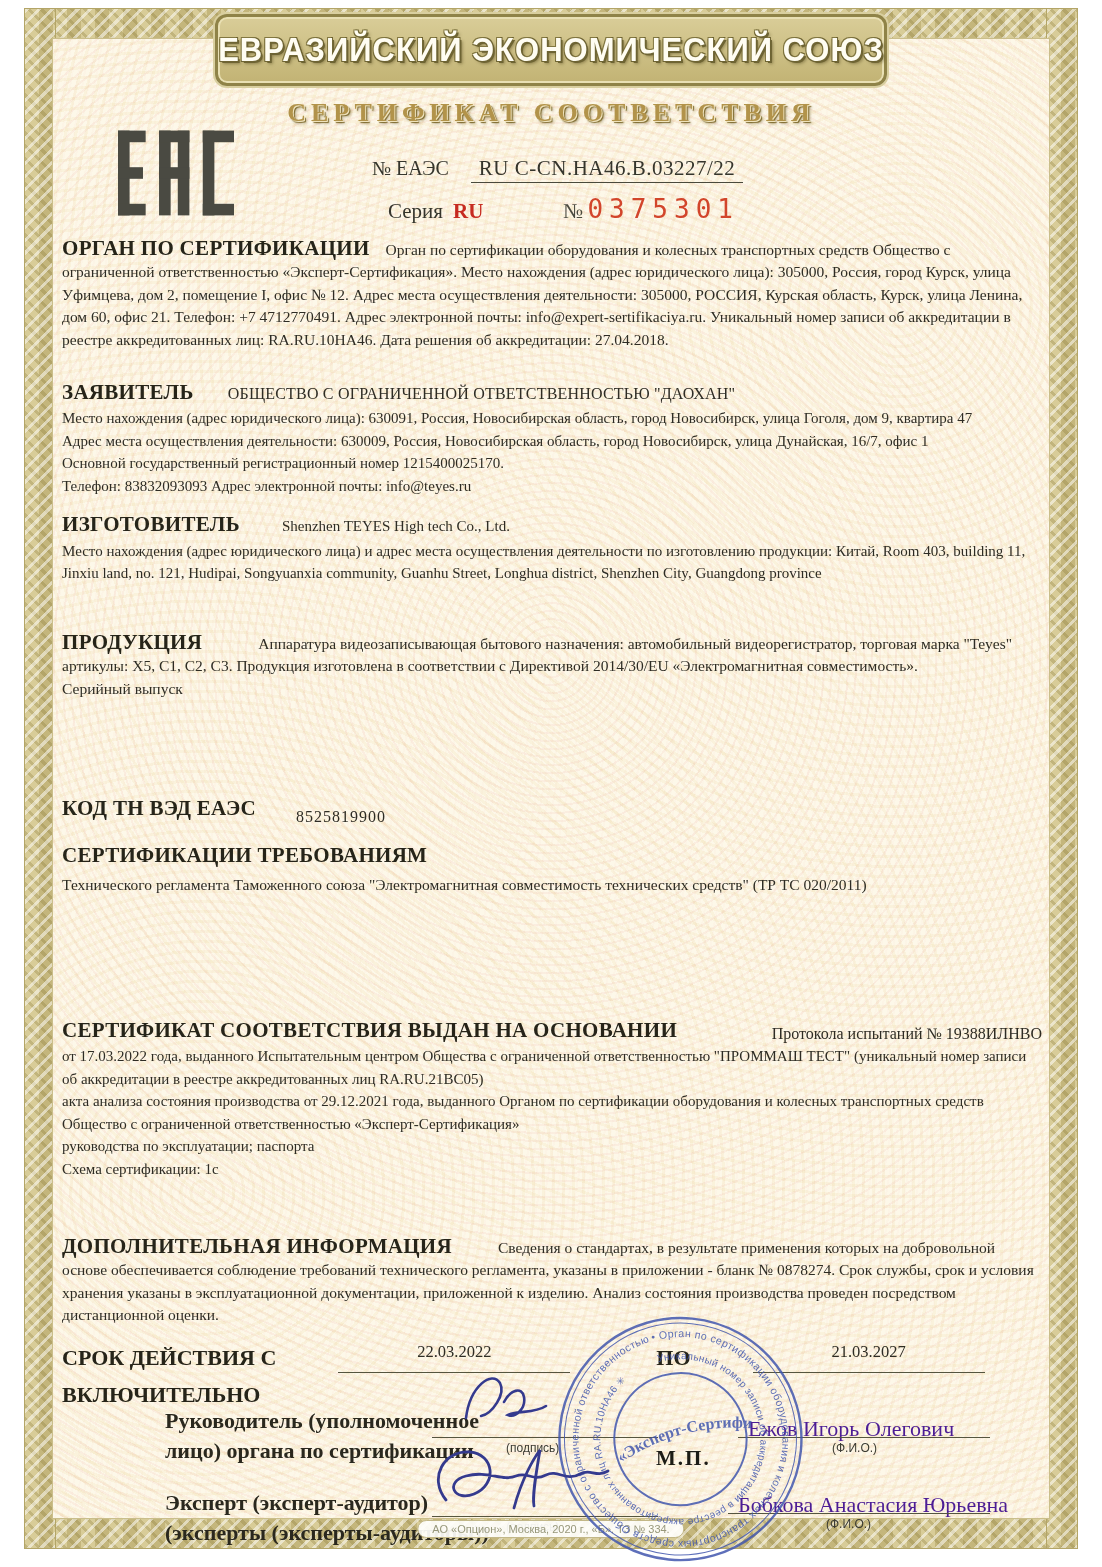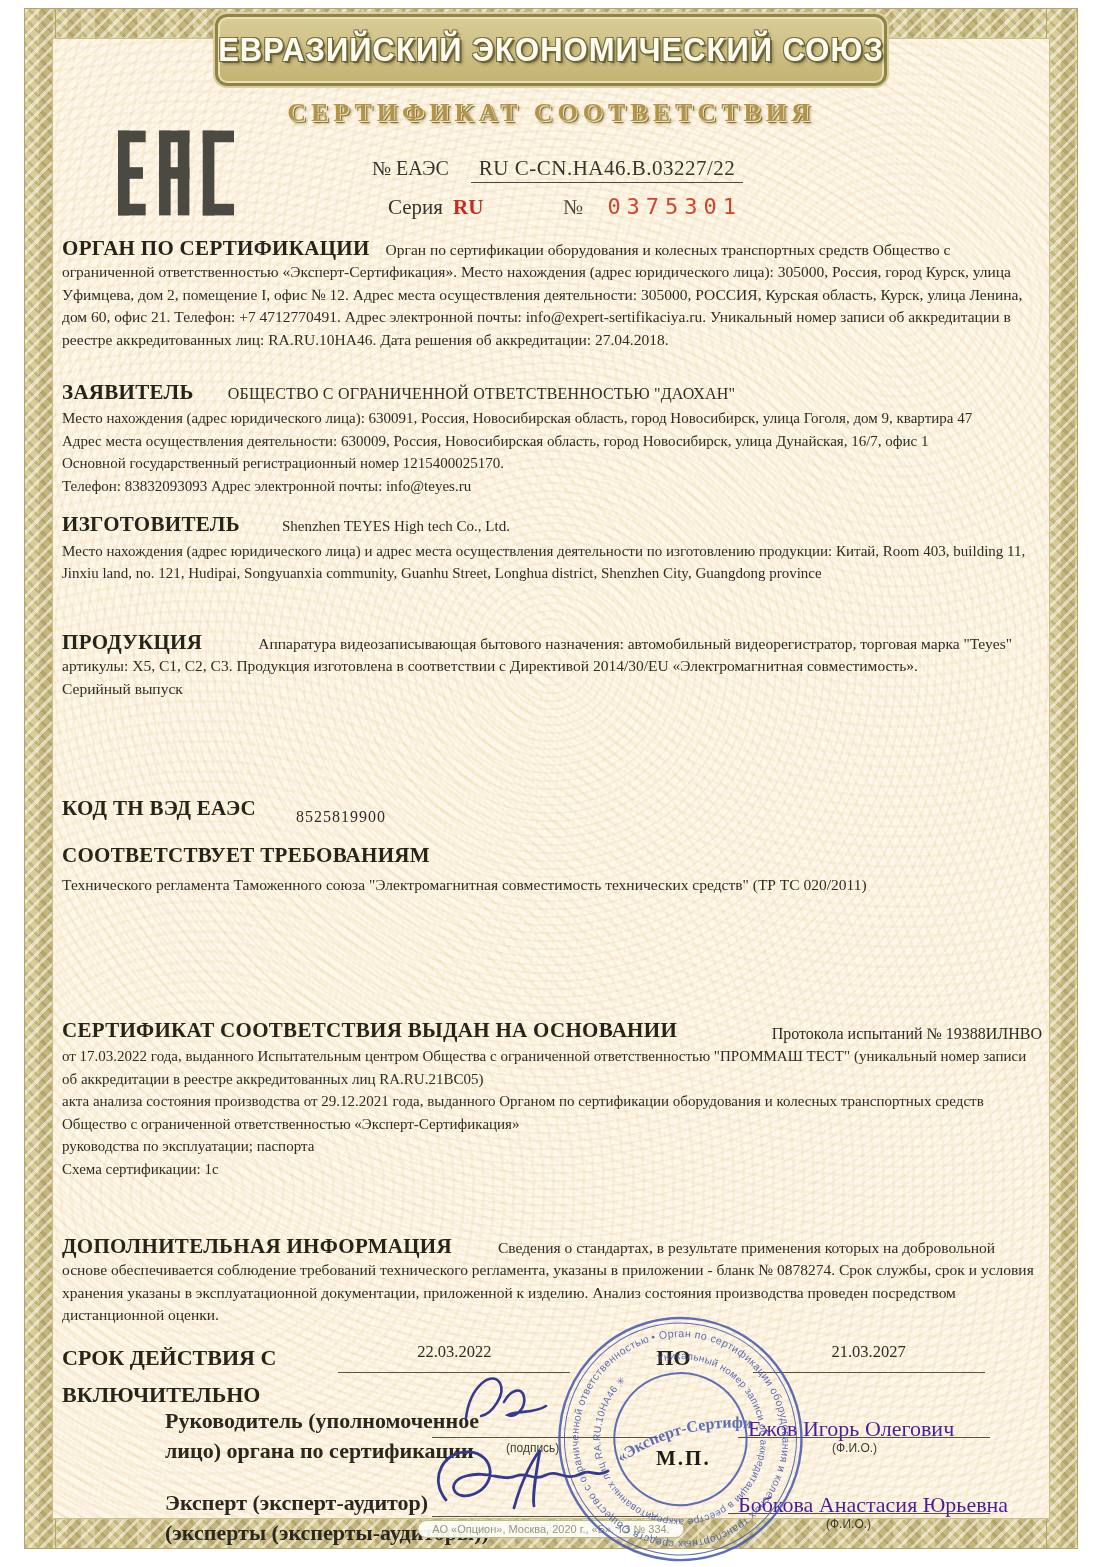--- a/index.html
+++ b/index.html
@@ -64,21 +64,21 @@
   .certno .val{
     margin-left:22px; padding:0 8px 2px 8px; border-bottom:1.5px solid #4a4a3c;
     font-size:21px; letter-spacing:.5px;
   }
   .series{
     position:absolute; z-index:5; left:388px; top:194px;
     font-size:21px; color:#35352c; white-space:nowrap;
   }
   .series .ru{color:#c62b20; font-weight:700; margin-left:10px;}
   .series .num-label{margin-left:80px; color:#4a4a40;}
-  .series .num{color:#d2452b; font-family:"DejaVu Sans Mono", monospace; font-size:22px; letter-spacing:6px; margin-left:24px;}
+  .series .num{color:#d2452b; font-family:"DejaVu Sans Mono", monospace; font-size:26px; letter-spacing:6px; margin-left:4px;}
   
   .sec{position:absolute; z-index:5; left:62px; width:980px;}
   .sec .h{
     font-weight:700; font-size:21px; letter-spacing:.3px; color:#262419; margin-right:16px;
   }
   .sec .flow{font-size:15.5px; line-height:1.45;}
   .sec .lead-caps{font-size:16px; letter-spacing:.2px;}
   .sec .line{font-size:15px; line-height:1.5;}
   .sec .small-gap{margin-top:2px;}
   .kod-val{font-size:16px; margin-left:24px; position:relative; top:7px; letter-spacing:1px;}
@@ -176,21 +176,21 @@
   <div class="sec" style="top:630px;">
     <span class="h">ПРОДУКЦИЯ</span><span class="flow" style="margin-left:40px;">Аппаратура видеозаписывающая бытового назначения: автомобильный видеорегистратор, торговая марка "Teyes" артикулы: X5, C1, C2, C3. Продукция изготовлена в соответствии с Директивой 2014/30/EU «Электромагнитная совместимость».</span>
     <div class="flow">Серийный выпуск</div>
   </div>
 
   <div class="sec" style="top:796px;">
     <span class="h">КОД ТН ВЭД ЕАЭС</span><span class="kod-val">8525819900</span>
   </div>
 
   <div class="sec" style="top:843px;">
-    <div><span class="h">СООТВЕТСТВУЕТ ТРЕБОВАНИЯМ</span></div>
+    <div><span class="h">СЕРТИФИКАЦИИ ТРЕБОВАНИЯМ</span></div>
     <div class="flow" style="margin-top:6px;">Технического регламента Таможенного союза "Электромагнитная совместимость технических средств" (ТР ТС 020/2011)</div>
   </div>
 
   <div class="sec" style="top:1018px;">
     <div class="osn-head">
       <span class="h">СЕРТИФИКАТ СООТВЕТСТВИЯ  ВЫДАН НА ОСНОВАНИИ</span>
       <span class="osn-lead">Протокола испытаний № 19388ИЛНВО</span>
     </div>
     <div class="line small-gap">от 17.03.2022 года, выданного Испытательным центром Общества с ограниченной ответственностью "ПРОММАШ ТЕСТ" (уникальный номер записи об аккредитации в реестре аккредитованных лиц RA.RU.21ВС05)</div>
     <div class="line">акта анализа состояния производства от 29.12.2021 года, выданного Органом по сертификации оборудования и колесных транспортных средств Общество с ограниченной ответственностью «Эксперт-Сертификация»</div>

